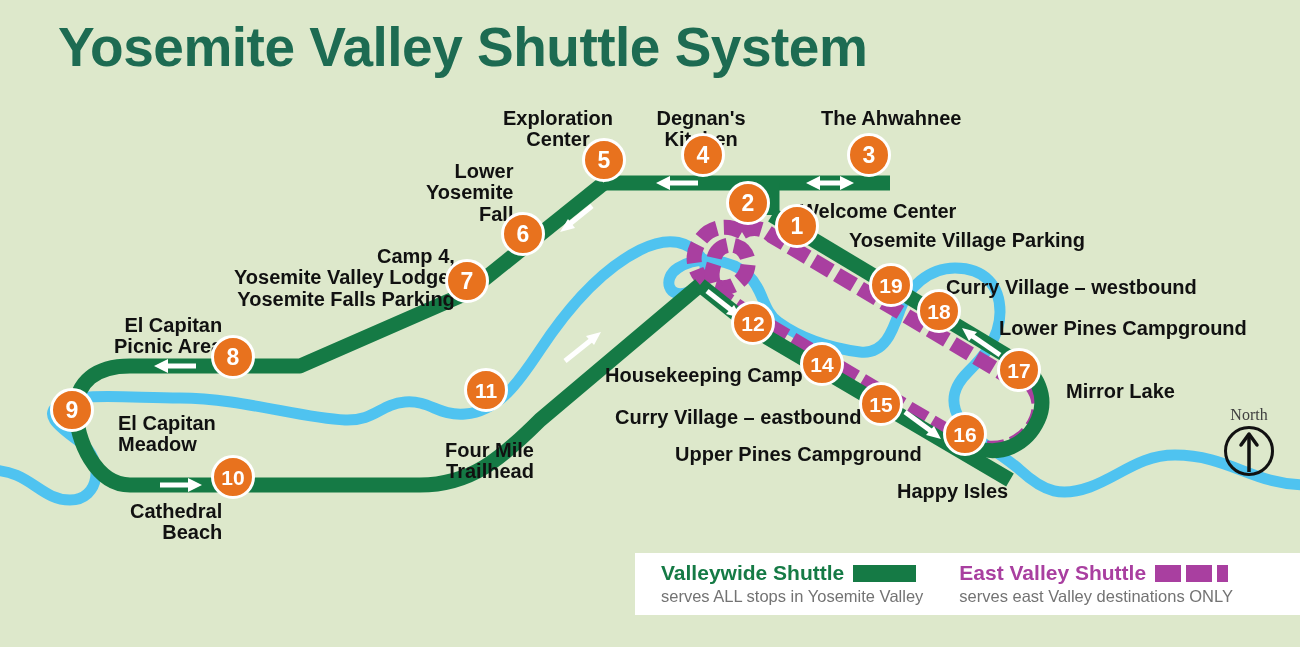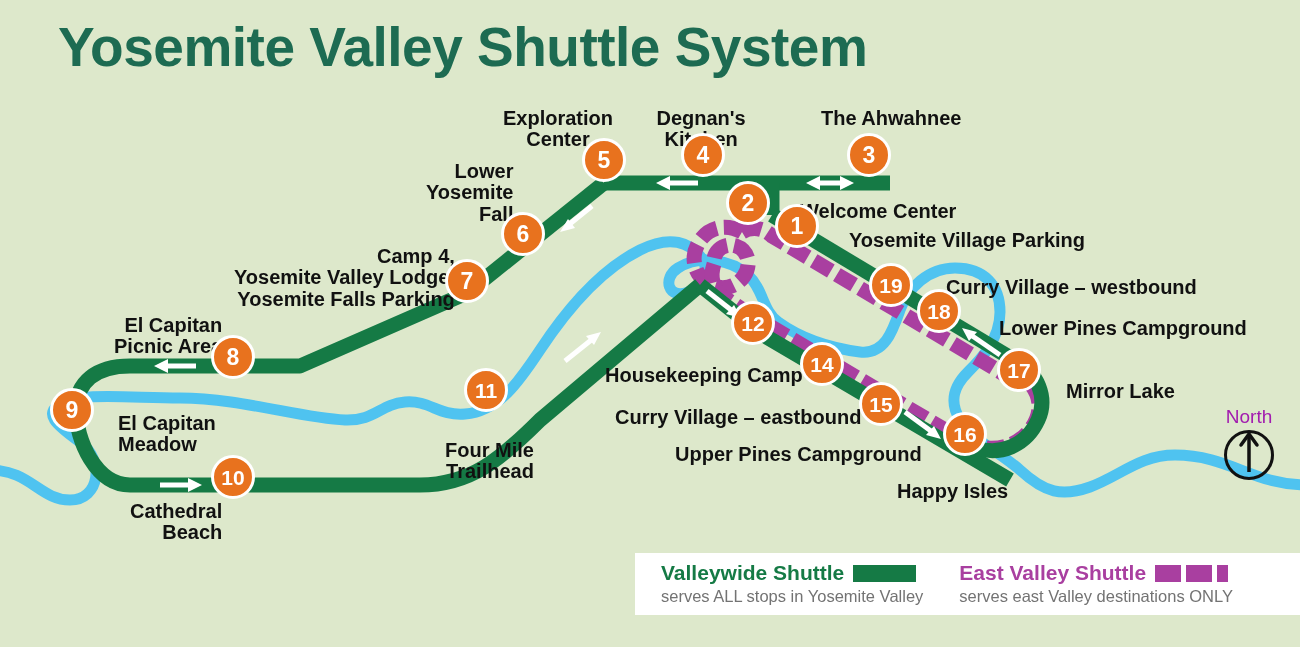--- a/index.html
+++ b/index.html
@@ -83,23 +83,23 @@
   
   #compass {
     position: absolute;
     z-index: 7;
     left: 1216px;
     top: 406px;
     width: 66px;
     text-align: center;
   }
   #compass .c-label {
-    font-family: Liberation Sans, sans-serif;
-    font-size: 19px;
-    color: #a21caf;
+    font-family: Liberation Serif, serif;
+    font-size: 16px;
+    color: #404040;
     margin-bottom: 2px;
   }
   #compass .c-ring {
     width: 50px;
     height: 50px;
     margin: 0 auto;
     border: 3.5px solid #111111;
     border-radius: 50%;
     box-sizing: border-box;
     position: relative;

